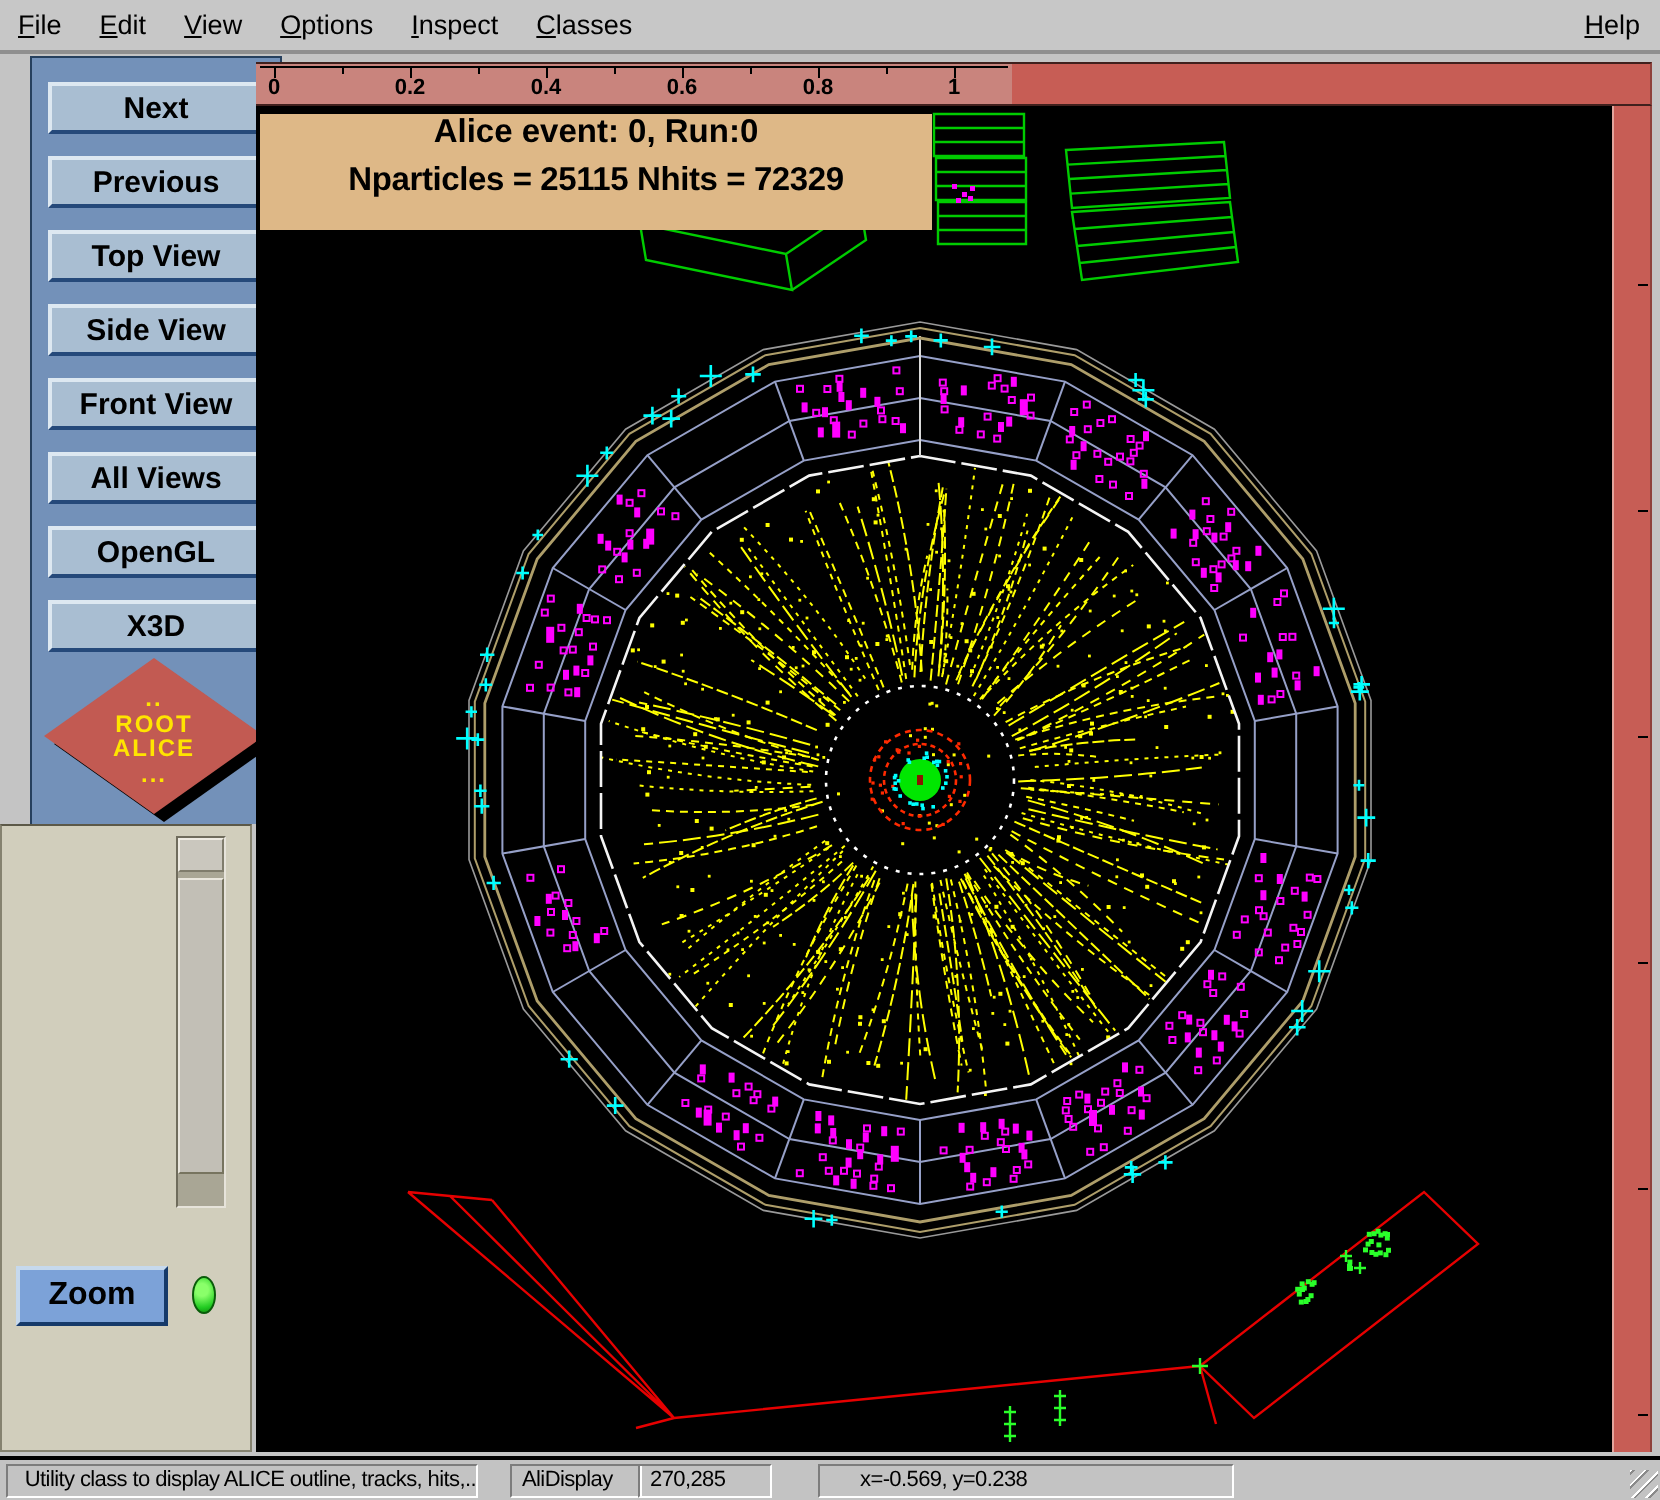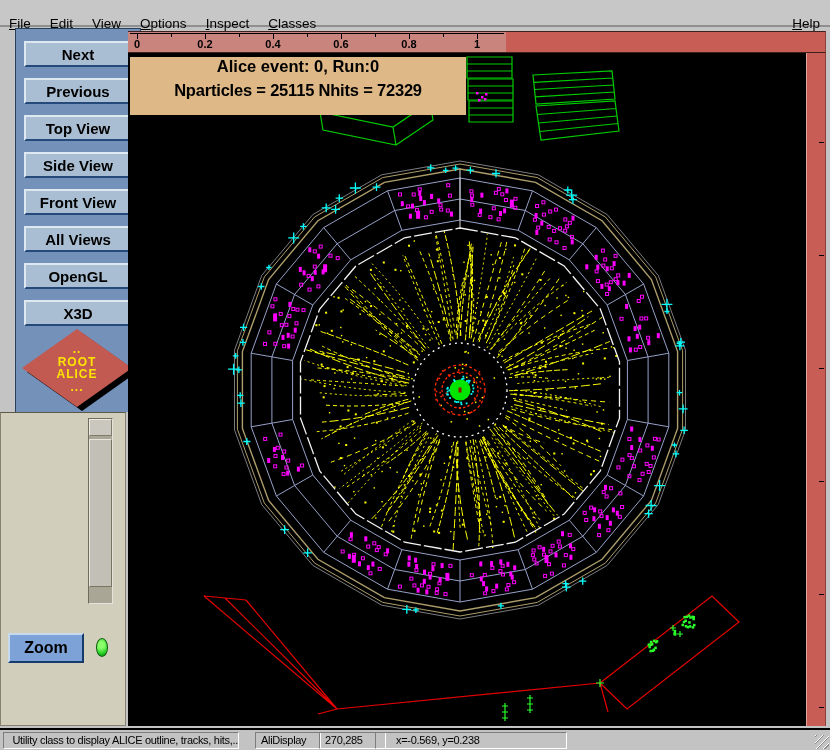--- a/index.html
+++ b/index.html
@@ -7,21 +7,21 @@
   body {
     width:830px; height:750px; position:relative; overflow:hidden;
     background:var(--window-gray,#c4c4c4);
     font-family:"Liberation Sans","DejaVu Sans",sans-serif;
     -webkit-font-smoothing:none;
   }
   
   .menubar { position:absolute; left:0; top:0; width:830px; height:27px;
     background:#c7c7c7; border-bottom:2px solid #8f8f8f; }
   .menu-left { position:absolute; left:9px; top:0; display:flex; gap:19px; }
-  .menu-item { display:inline-block; font-size:13.5px; color:#000; padding-top:16px; cursor:default; }
+  .menu-item { display:inline-block; font-size:13.5px; color:#000; padding-top:5px; cursor:default; }
   .menu-item::first-letter { text-decoration:underline; }
   .menu-help { position:absolute; right:10px; top:0;text-align:center; }
   
   .sidebar { position:absolute; left:0; top:28px; width:126px; height:698px; }
   .side-top { position:absolute; left:15px; top:0; width:126px; height:384px;
     background:var(--sidebar-blue,#7391b9); border:1px solid #26405e; border-bottom:none; }
   #nav-buttons { display:flex; flex-direction:column; gap:11px; padding:12px 8px 0 8px; }
   .nav-btn { height:26px; flex:0 0 26px; width:108px;
     background:var(--button-face,#a9bed2);
     border:2px solid; border-color:#dde8f1 #25497a #25497a #dde8f1;
@@ -1064,16 +1064,16 @@
 <div class="infobox">
   <div class="info-l1">Alice event: 0, Run:0</div>
   <div class="info-l2">Nparticles = 25115  Nhits = 72329</div>
 </div>
 
 <div class="statusbar">
   <div id="status-cells">
       <div class="status-cell" style="left: 3px; width: 236px; text-align: right;">Utility class to display ALICE outline, tracks, hits,..</div>
       <div class="status-cell" style="left: 255px; width: 66px;">AliDisplay</div>
       <div class="status-cell" style="left: 319px; width: 67px;">270,285</div>
-      <div class="status-cell" style="left: 375px; width: 192px; padding-left: 20px;">x=-0.569, y=0.238</div>
+      <div class="status-cell" style="left: 409px; width: 208px; padding-left: 20px;">x=-0.569, y=0.238</div>
     </div>
   <div class="grip"></div>
 </div>
 
 </body></html>

